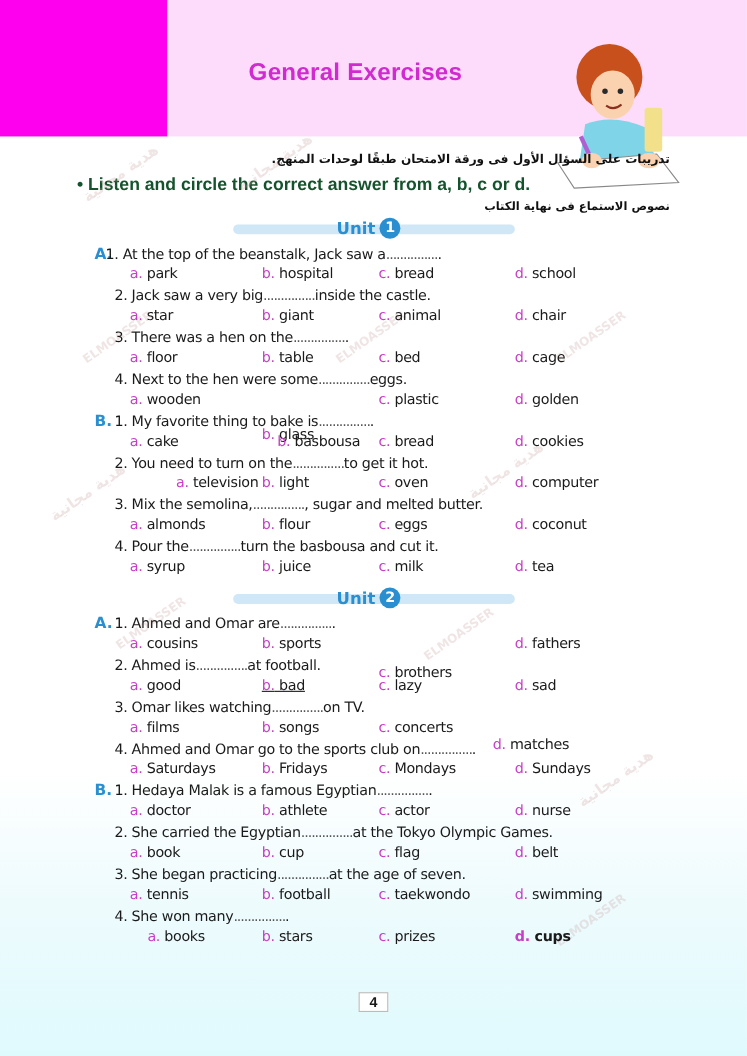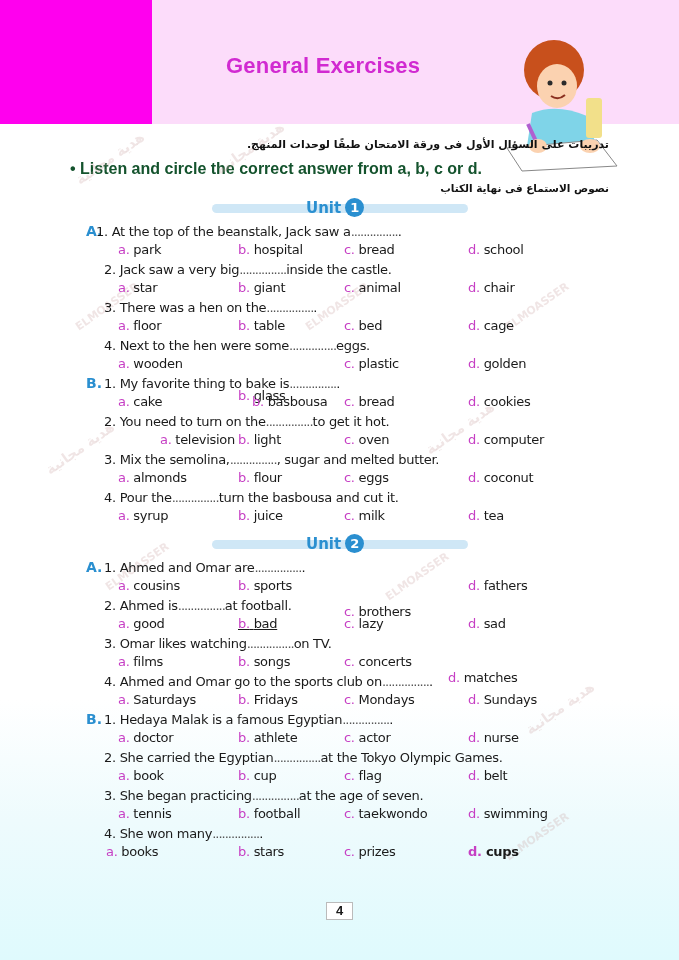--- a/index.html
+++ b/index.html
@@ -198,19 +198,19 @@
     <div class="opt" style="left: 118px; top: 768px;"><span class="l">a.</span> <span>book</span></div>
     <div class="opt" style="left: 238px; top: 768px;"><span class="l">b.</span> <span>cup</span></div>
     <div class="opt" style="left: 344px; top: 768px;"><span class="l">c.</span> <span>flag</span></div>
     <div class="opt" style="left: 468px; top: 768px;"><span class="l">d.</span> <span>belt</span></div>
     <div class="q-line" style="left: 104px; top: 788px;"><span>3.</span> <span>She began practicing</span><span class="dots">...............</span><span>at the age of seven.</span></div>
     <div class="opt" style="left: 118px; top: 806px;"><span class="l">a.</span> <span>tennis</span></div>
     <div class="opt" style="left: 238px; top: 806px;"><span class="l">b.</span> <span>football</span></div>
     <div class="opt" style="left: 344px; top: 806px;"><span class="l">c.</span> <span>taekwondo</span></div>
     <div class="opt" style="left: 468px; top: 806px;"><span class="l">d.</span> <span>swimming</span></div>
     <div class="q-line" style="left: 104px; top: 826px;"><span>4.</span> <span>She won many</span><span class="dots">...............</span><span>.</span></div>
-    <div class="opt" style="left: 106px; top: 844px;"><span class="l">a.</span> <span>books</span></div>
+    <div class="opt" style="left: 134px; top: 844px;"><span class="l">a.</span> <span>books</span></div>
     <div class="opt" style="left: 238px; top: 844px;"><span class="l">b.</span> <span>stars</span></div>
     <div class="opt" style="left: 344px; top: 844px;"><span class="l">c.</span> <span>prizes</span></div>
     <div class="opt" style="left: 468px; top: 844px; font-weight: bold;"><span class="l">d.</span> <span>cups</span></div>
   </div>
 
 <div class="page-num">4</div>
 
 </body></html>

